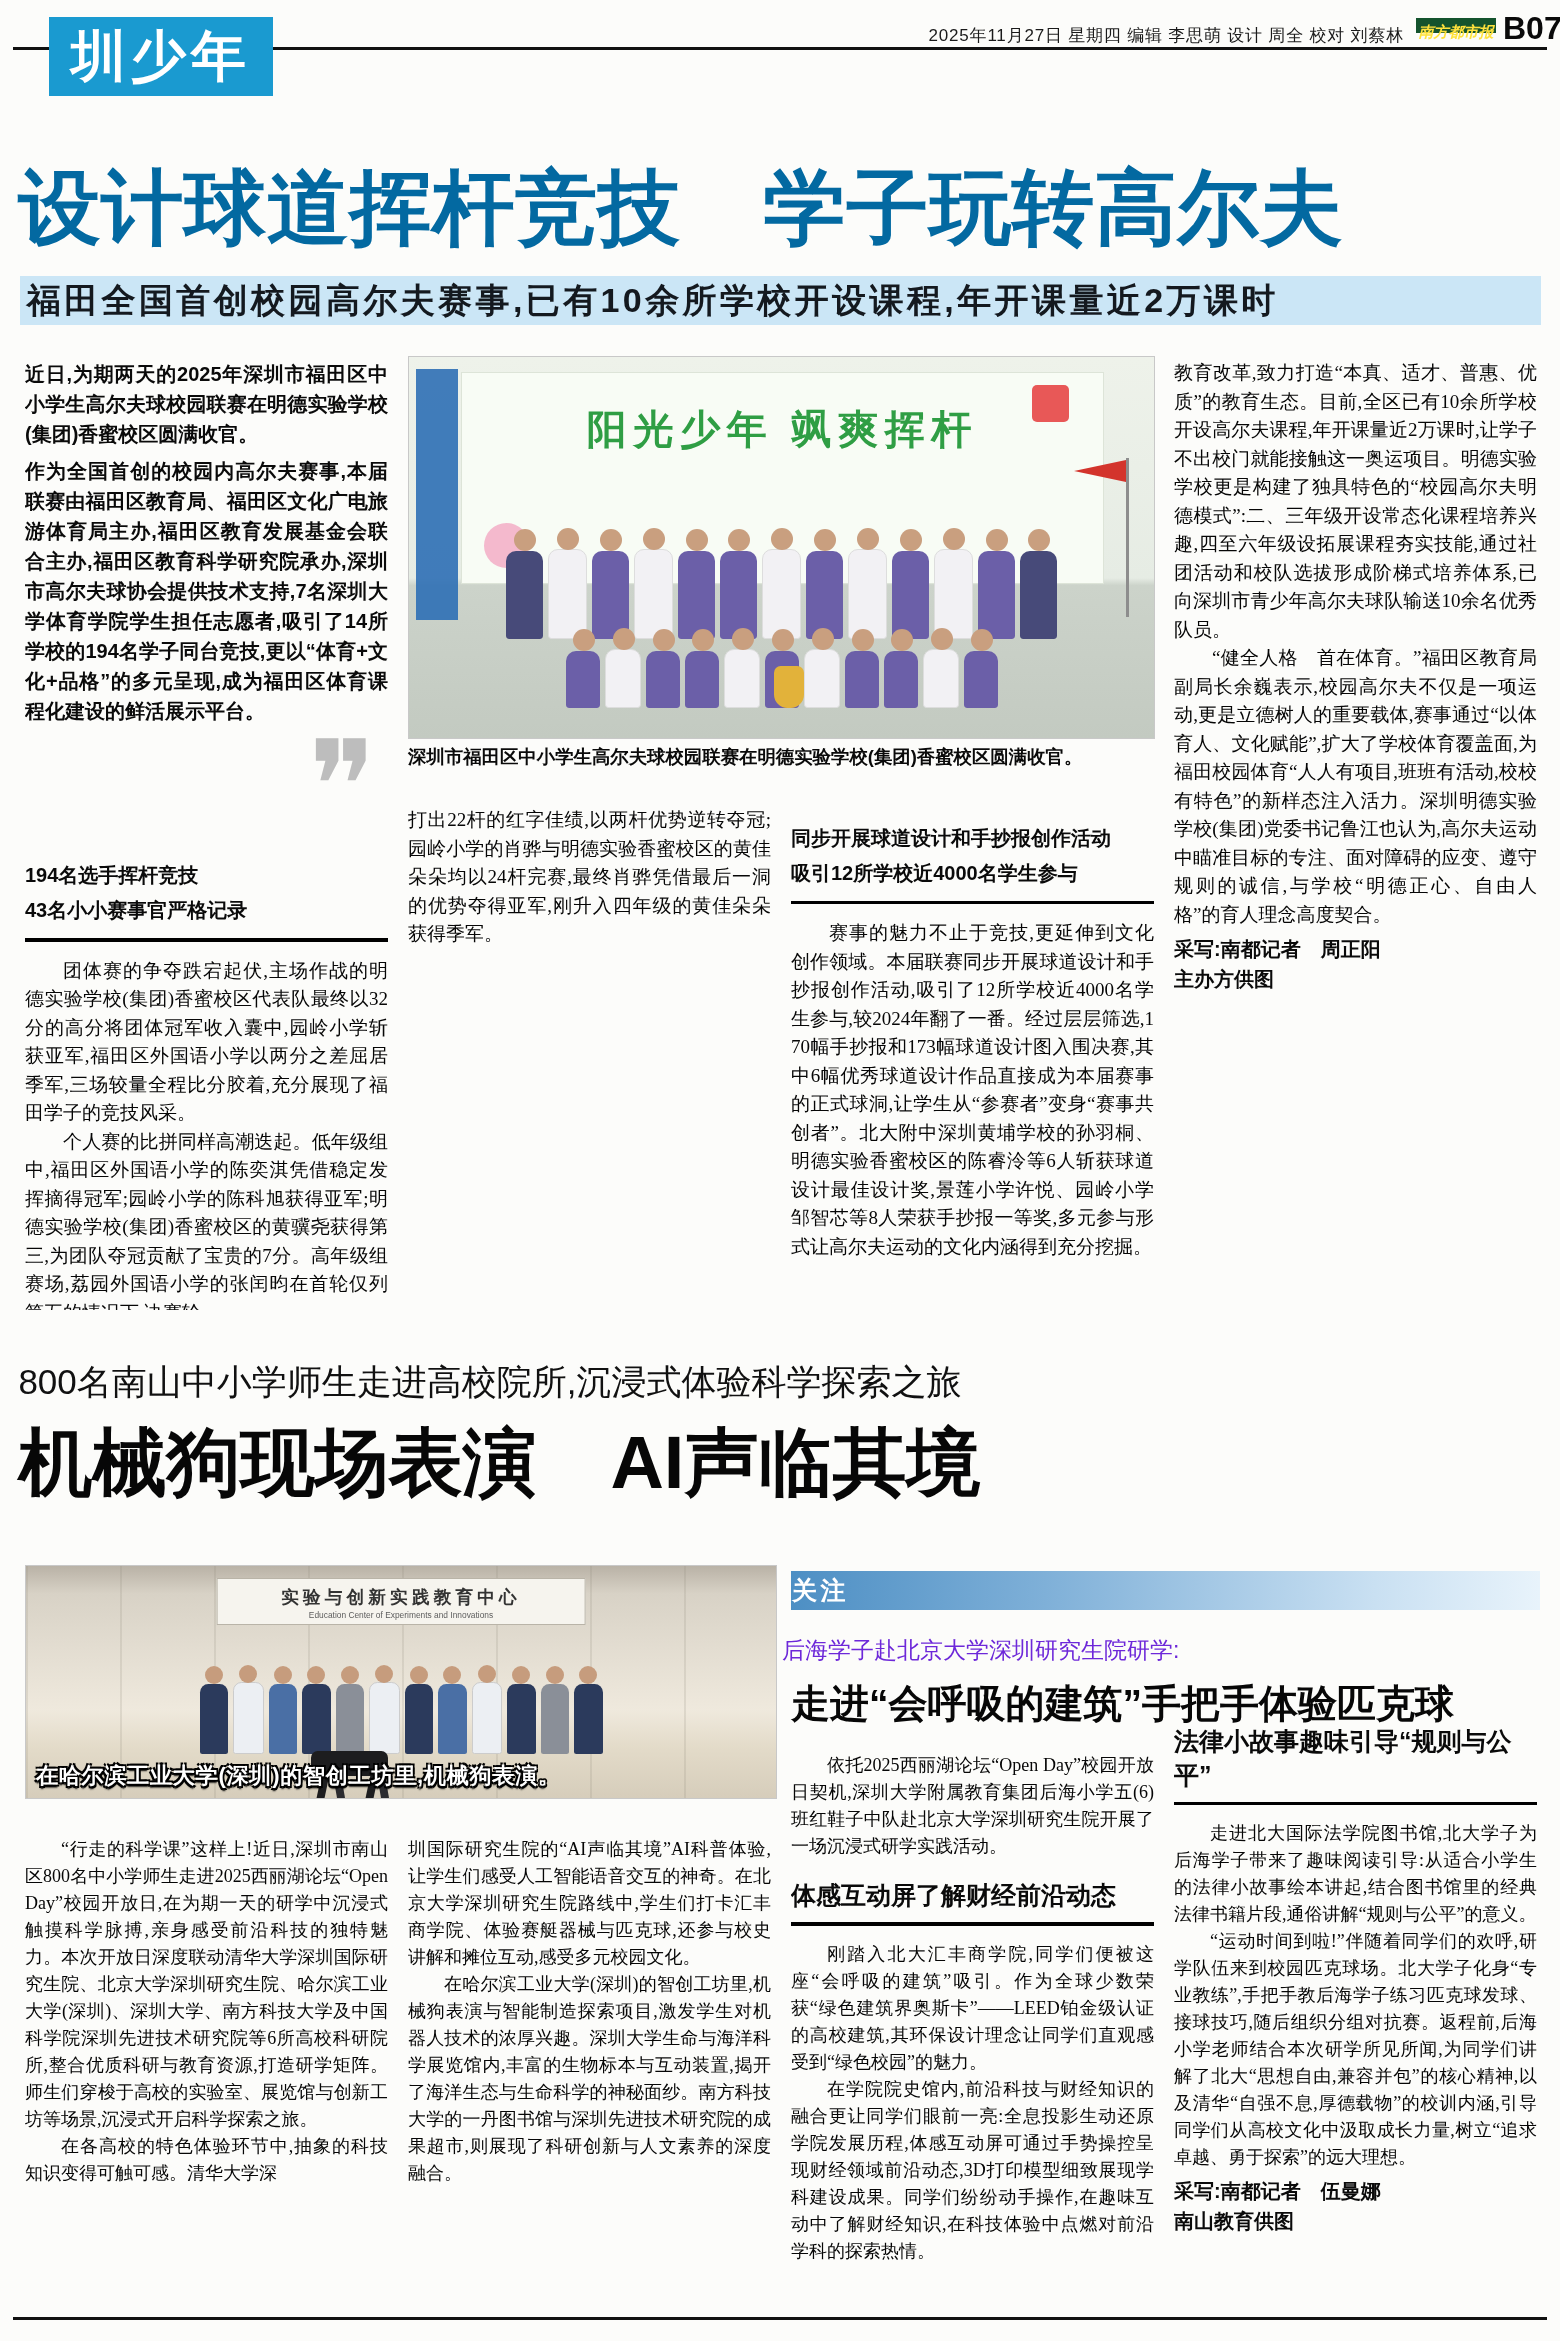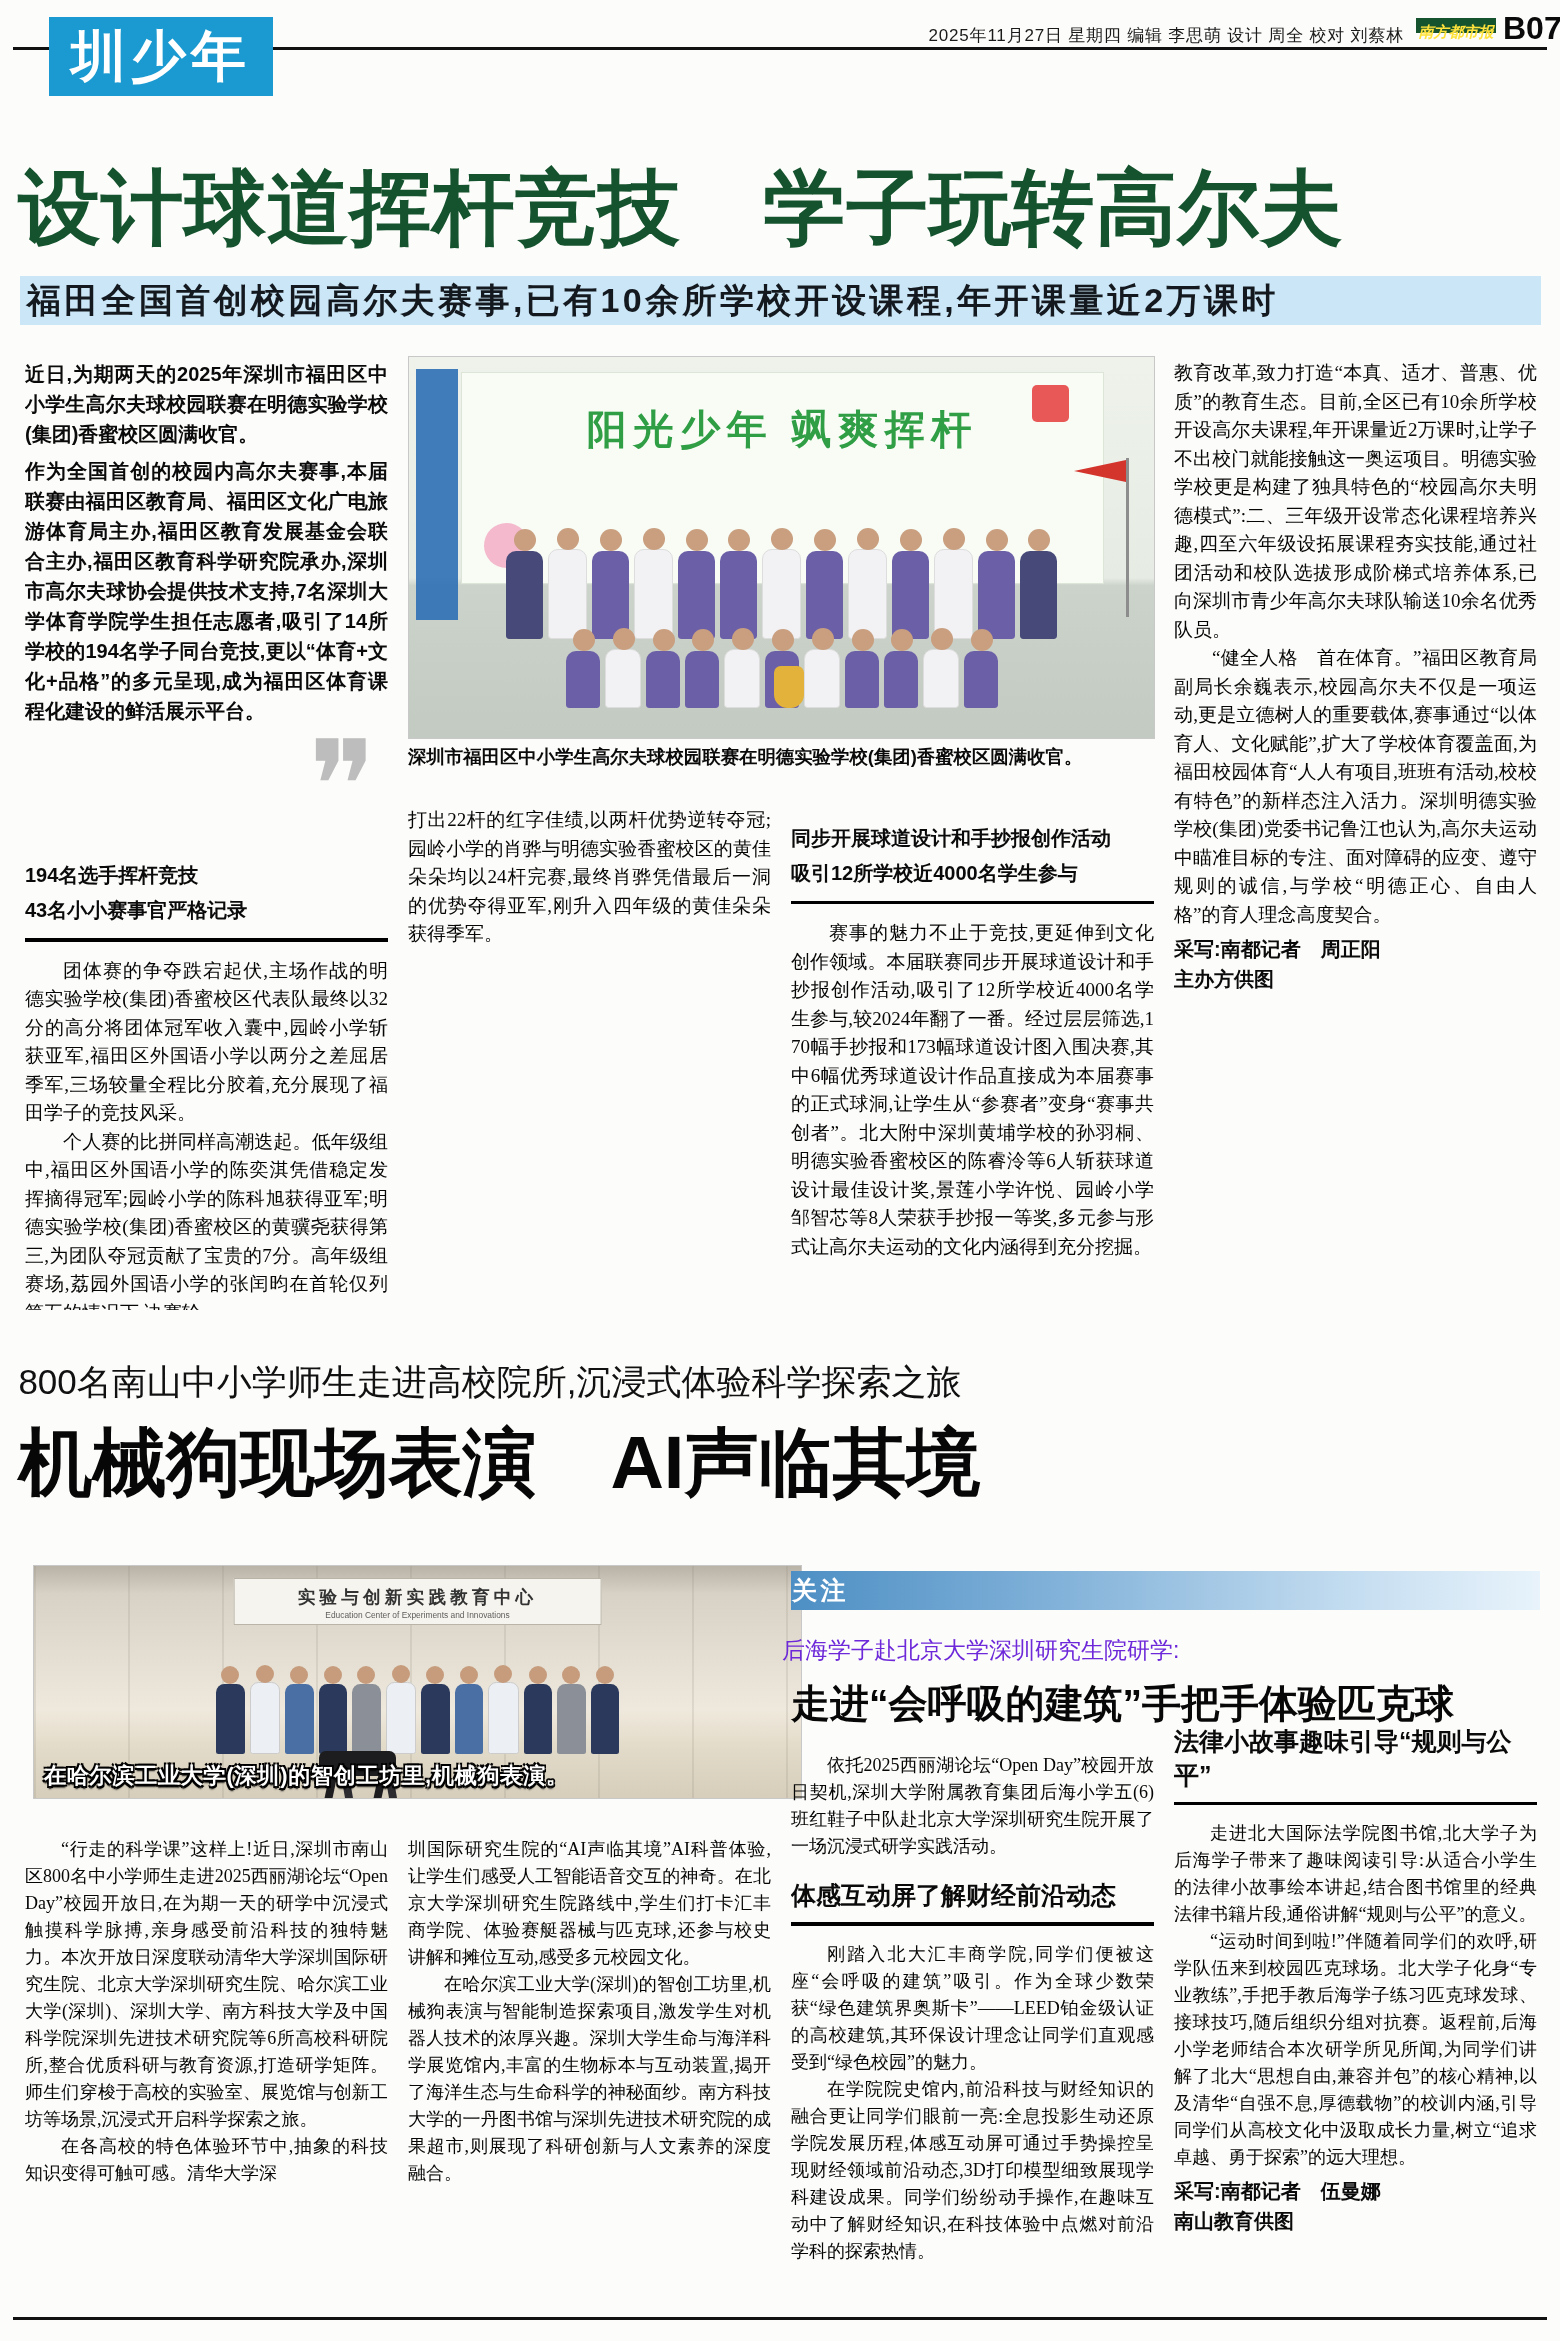--- a/index.html
+++ b/index.html
@@ -11,21 +11,21 @@
   .toprule{left:13.4px;top:47px;width:1534px;height:2.5px;background:#111;}
   .logobox{left:49px;top:17px;width:224px;height:79px;background:#1a9ad0;color:#fff;
            font-size:55px;font-weight:bold;text-align:center;line-height:79px;letter-spacing:5px;}
   .dateline{left:838px;top:23.5px;width:566px;text-align:right;font-size:17px;color:#1a1a1a;letter-spacing:0.8px;}
   .paperlogo{left:1416px;top:18.4px;width:80px;height:15px;background:#14532d;color:#ffe23c;
              font-size:15px;font-weight:bold;font-style:italic;text-align:center;line-height:27px;}
   .pageno{left:1503px;top:10px;font-size:32px;font-weight:800;}
 
   
   .hl1{left:18.4px;top:154px;width:1524px;margin:0;font-size:82px;font-weight:800;
-       white-space:nowrap;letter-spacing:0.8px;color:#14532d;}
+       white-space:nowrap;letter-spacing:0.8px;color:#0369a1;}
   .subbar{left:20px;top:276px;width:1514px;height:49px;background:#cbe6f6;color:#14191f;
           font-size:34px;font-weight:600;line-height:49px;padding-left:6.7px;letter-spacing:3.4px;white-space:nowrap;overflow:hidden;}
 
   
   .colbox{position:absolute;width:363px;overflow:hidden;}
   p{margin:0;}
   .intro{font-size:20px;line-height:30px;font-weight:600;text-align:justify;word-break:break-all;margin-bottom:6.7px;}
   .body{font-family:"Liberation Serif","DejaVu Serif",serif;font-size:19px;line-height:28.5px;
         text-align:justify;word-break:break-all;color:#060606;}
   .body2{font-family:"Liberation Serif","DejaVu Serif",serif;font-size:18px;line-height:27px;
@@ -59,22 +59,22 @@
   .fn{background:#474a79;}
   .trophy{position:absolute;bottom:30px;left:49%;width:30px;height:42px;background:#e2b23a;
           border-radius:6.7px 6.7px 13.4px 13.4px;box-shadow:0 44px 0 -37px #b8860b;}
   .cap1{left:408px;top:744px;width:745px;font-size:18.4px;line-height:25px;font-weight:700;}
 
   
   .kicker2{left:18.4px;top:1359px;font-size:35px;font-weight:400;color:#111;white-space:nowrap;}
   .hl2{left:18.4px;top:1414px;margin:0;font-size:74px;font-weight:800;white-space:nowrap;color:#070707;}
 
   
-  .photo2{left:33px;top:1565px;width:750px;height:232px;overflow:hidden;border:0.8px solid #c8c8c8;
-          background:linear-gradient(180deg,#b9b2a6 0%,#d8d2c6 12%,#efe9dd 62%,#e3dbc9 78%,#d6cdbb 100%);padding-left:17px;}
+  .photo2{left:25px;top:1565px;width:750px;height:232px;overflow:hidden;border:0.8px solid #c8c8c8;
+          background:linear-gradient(180deg,#b9b2a6 0%,#d8d2c6 12%,#efe9dd 62%,#e3dbc9 78%,#d6cdbb 100%);}
   .p2glass{position:absolute;inset:0;background:repeating-linear-gradient(90deg,rgba(140,135,120,.18) 0 1.7px,transparent 1.7px 94px);}
   .p2sign{position:absolute;left:50%;transform:translateX(-50%);top:11.7px;width:360px;background:#f6f4ee;
           border:0.8px solid #b9b4a8;text-align:center;padding:5.9px 3.4px 4.2px 3.4px;}
   .p2cn{font-size:17.6px;font-weight:800;color:#333;letter-spacing:4.2px;}
   .p2en{font-size:8.4px;color:#5d5d5d;margin-top:1.7px;}
   .p2row{bottom:44px;}
   .p2row .fig{width:28.5px;height:70px;border-radius:8.4px 8.4px 2.5px 2.5px;}
   .p2row .fig::before{width:18.4px;height:18.4px;left:5px;top:-18.4px;background:#c69c7d;}
   .n2{background:#2b3a5c;} .w2{background:#eceff3;border:0.8px solid #ccc;} .b2{background:#4a6fa5;} .g2{background:#8a8f98;}
   .robodog{position:absolute;left:285px;bottom:22px;width:77px;height:25px;background:#1d1d1f;border-radius:6.7px;}

